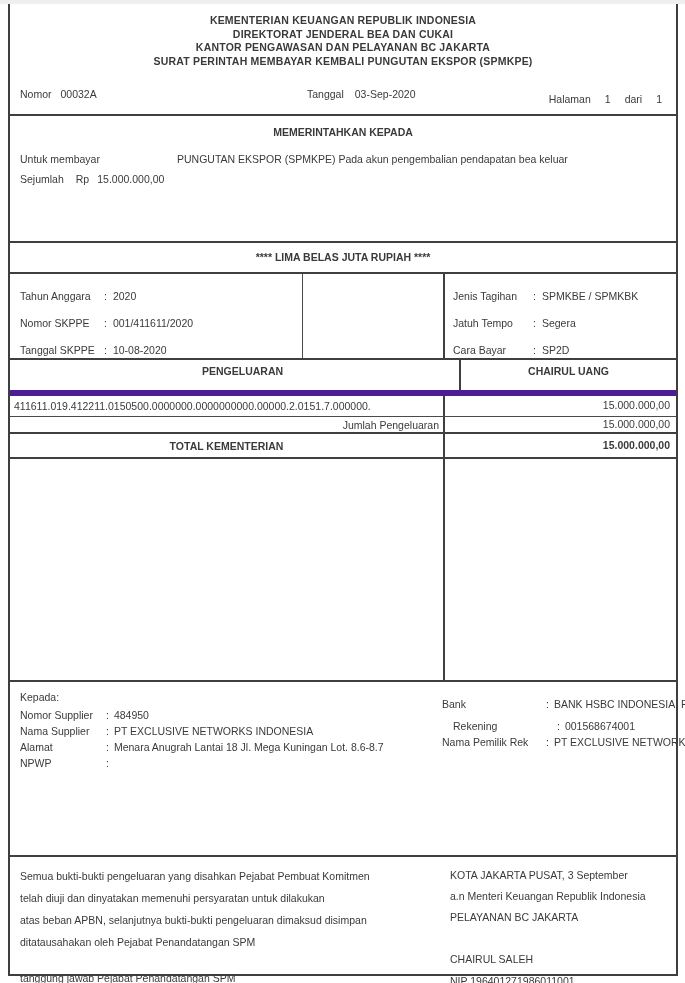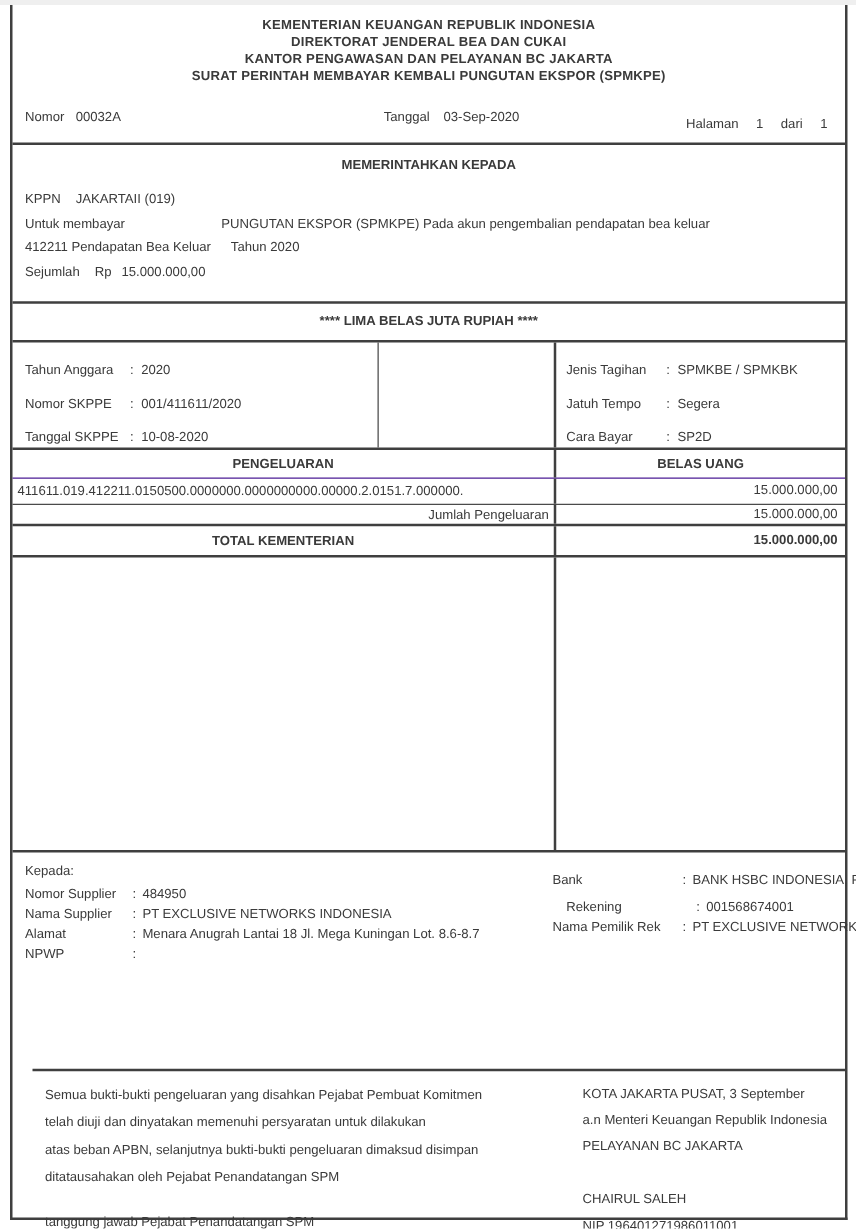--- a/index.html
+++ b/index.html
@@ -53,21 +53,21 @@
   .kv .k{width:84px;flex:none;}
   .info-col3 .kv .k{width:80px;}
   .kv .c{flex:none;}
   .kv .v{margin-left:6px;}
 
   
   .sec-table{height:322px;display:flex;flex-direction:column;}
   .trow{display:flex;box-sizing:border-box;}
   .tcell-l{width:433px;box-sizing:border-box;flex:none;}
   .tcell-r{flex:1;box-sizing:border-box;border-left:2px solid #3f3f3f;}
-  .t-head{height:23px;border-bottom:1px solid #4c1d95;font-weight:bold;}
+  .t-head{height:36px;border-bottom:6px solid #4c1d95;font-weight:bold;padding-left:16px;}
   .t-head .tcell-l,.t-head .tcell-r{text-align:center;line-height:22px;}
   .t-r1{height:21px;border-bottom:1px solid #4a4a4a;}
   .t-r1 .tcell-l{padding-left:4px;line-height:20px;white-space:nowrap;}
   .t-r2{height:17px;border-bottom:2px solid #3f3f3f;}
   .t-r2 .tcell-l{text-align:right;padding-right:4px;line-height:16px;}
   .t-r3{height:25px;border-bottom:2px solid #3f3f3f;font-weight:bold;}
   .t-r3 .tcell-l{text-align:center;line-height:24px;}
   .amt{text-align:right;padding-right:6px;line-height:18px;}
   .t-r2 .amt{line-height:15px;}
   .t-r3 .amt{line-height:22px;}
@@ -78,21 +78,21 @@
   .kepada-title{margin:8px 0 3px 10px;line-height:14px;}
   .kep-rows{margin-left:10px;}
   .kep-row{display:flex;line-height:16px;white-space:nowrap;}
   .kep-row .k{width:86px;flex:none;}
   .kep-row .v{margin-left:5px;}
   .kep-right{position:absolute;left:432px;top:14px;width:232px;}
   .kep-right .kep-row .k{width:104px;}
   .kep-right .row-gap{margin-top:6px;padding-left:11px;}
 
   
-  .sec-footer{flex:1;margin-left:16px;}
+  .sec-footer{flex:1;}
   .f-left{position:absolute;left:10px;top:8px;width:428px;}
   .f-right{position:absolute;left:440px;top:8px;width:226px;}
   .f-left .line{line-height:22px;white-space:nowrap;}
   .f-right .line{line-height:21px;white-space:nowrap;}
   .para2{margin-top:14px;}
   .block2{margin-top:20px;}
   .block2 .line{line-height:22px;}
 </style>
 </head>
 <body>
@@ -117,27 +117,21 @@
         <span class="hdr-halaman">
           <span>Halaman</span><span>1</span><span>dari</span><span>1</span>
         </span>
       </div>
     </div>
 
     <div class="sec sec-mem">
       <div class="mem-title">MEMERINTAHKAN KEPADA</div>
       <div class="mem-lines">
         <div class="mem-line">
-          <span>KPPN</span><span class="gap12">JAKARTAII (019)</span>
-        </div>
-        <div class="mem-line">
           <span class="lbl-untuk">Untuk membayar</span><span>PUNGUTAN EKSPOR (SPMKPE) Pada akun pengembalian pendapatan bea keluar</span>
-        </div>
-        <div class="mem-line">
-          <span>412211 Pendapatan Bea Keluar</span><span class="gap16">Tahun 2020</span>
         </div>
         <div class="mem-line">
           <span>Sejumlah</span><span class="gap12">Rp</span><span class="gap8">15.000.000,00</span>
         </div>
       </div>
     </div>
 
     <div class="sec sec-terbilang">
       <div class="terbilang">****  LIMA BELAS JUTA RUPIAH ****</div>
     </div>
@@ -176,21 +170,21 @@
           <span class="k">Cara Bayar</span>
             <span class="c">:</span>
             <span class="v">SP2D</span>
         </div>
       </div>
     </div>
 
     <div class="sec sec-table">
       <div class="trow t-head">
         <div class="tcell-l">PENGELUARAN</div>
-        <div class="tcell-r">BELAS UANG</div>
+        <div class="tcell-r">CHAIRUL UANG</div>
       </div>
       <div class="trow t-r1">
         <div class="tcell-l">411611.019.412211.0150500.0000000.0000000000.00000.2.0151.7.000000.</div>
         <div class="tcell-r amt">15.000.000,00</div>
       </div>
       <div class="trow t-r2">
         <div class="tcell-l">Jumlah Pengeluaran</div>
         <div class="tcell-r amt">15.000.000,00</div>
       </div>
       <div class="trow t-r3">

